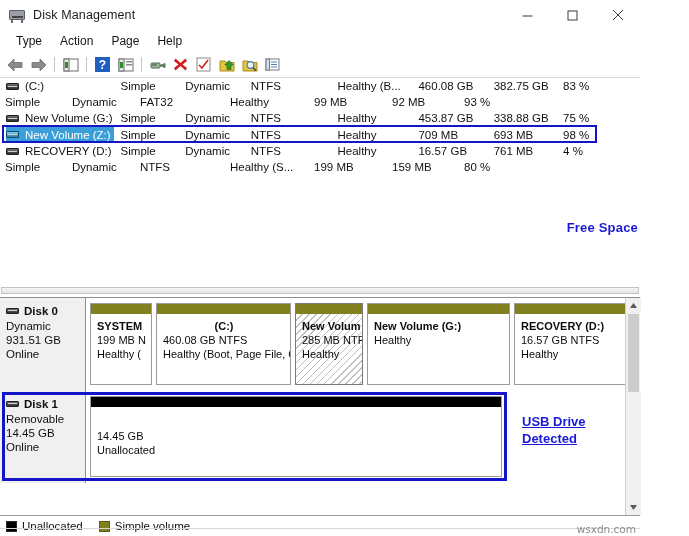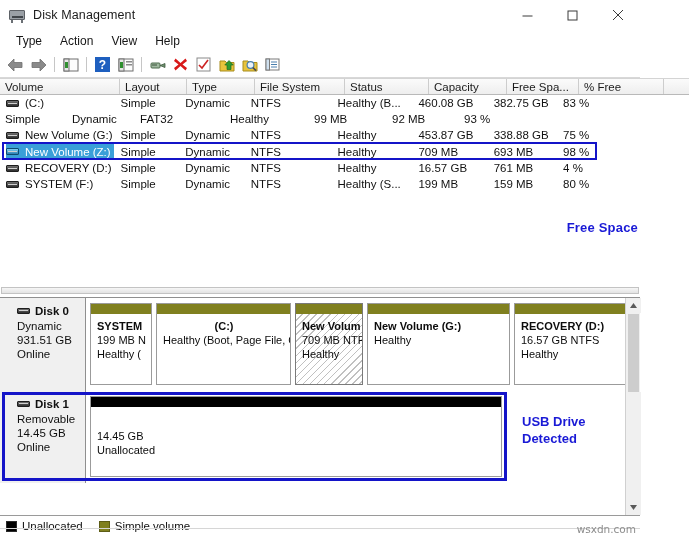--- a/index.html
+++ b/index.html
@@ -156,21 +156,21 @@
     flex: 1 1 auto; position: relative; overflow: hidden;
   }
   .disk-row {
     display: flex; position: relative;
     background: #ffffff;
   }
   .disk-info {
     width: 86px; flex: 0 0 86px;
     background: #f0f0f0;
     border-right: 1px solid #8f8f8f;
-    padding: 6px 0 4px 17px;
+    padding: 6px 0 4px 6px;
     font-size: 11.5px; color: #0f0f0f; line-height: 14px;
   }
   .disk-info .dline { display: flex; align-items: center; font-weight: bold; margin-bottom: 1px; }
   .disk-info .dicon {
     width: 13px; height: 6px; flex: 0 0 13px; margin-right: 5px;
     background: linear-gradient(#6f6f6f,#2f2f2f);
     border: 1px solid #1e1e1e; border-radius: 1px; position: relative;
   }
   .disk-info .dicon::after {
     content:""; position:absolute; left:1px; top:1px; width:9px; height:1px; background:#d0d0d0;
@@ -208,21 +208,21 @@
   .part.unalloc-part .body { background: #ffffff; }
 
   .disk1-hilite {
     position: absolute; left: 2px; top: 1px;
     width: 505px; height: 89px;
     border: 3px solid #1414c8; pointer-events: none;
   }
   .usb-note {
     position: absolute; left: 522px; top: 22px;
     font-size: 13px; font-weight: bold; color: #1a1ad6;
-    line-height: 17px; white-space: nowrap;
+    line-height: 17px; white-space: nowrap; text-decoration: underline;
   }
 
   .vscroll {
     width: 15px; flex: 0 0 15px;
     background: #f0f0f0; border-left: 1px solid #d0d0d0;
     display: flex; flex-direction: column; align-items: center;
   }
   .vs-arrow {
     width: 15px; height: 15px; display: flex; align-items: center; justify-content: center;
     background: #f0f0f0; color: #4a4a4a; font-size: 8px;
@@ -283,21 +283,21 @@
             <line x1="1" y1="1" x2="11" y2="11" stroke="#3a3a3a" stroke-width="1"></line>
             <line x1="11" y1="1" x2="1" y2="11" stroke="#3a3a3a" stroke-width="1"></line>
           </svg>
       </div>
     </div>
   </div>
 
   <div class="menubar">
     <div class="menu-item">Type</div>
     <div class="menu-item">Action</div>
-    <div class="menu-item">View</div>
+    <div class="menu-item">Page</div>
     <div class="menu-item">Help</div>
   </div>
 
   <div class="toolbar">
     <div class="tb-btn">
       <svg width="17" height="14" viewBox="0 0 17 14">
           <path d="M7 1 L1 7 L7 13 L7 9.5 L15 9.5 L15 4.5 L7 4.5 Z" fill="#8a8a8a" stroke="#6e6e6e" stroke-width="0.8"></path>
         </svg>
     </div>
     <div class="tb-btn">
@@ -366,31 +366,20 @@
           <rect x="1" y="1" width="13" height="11" fill="#ffffff" stroke="#7a7a7a"></rect>
           <rect x="1" y="1" width="3.5" height="11" fill="#cfe0ef" stroke="#7a7a7a"></rect>
           <line x1="6" y1="4" x2="12" y2="4" stroke="#4a7fae"></line>
           <line x1="6" y1="6.5" x2="12" y2="6.5" stroke="#4a7fae"></line>
           <line x1="6" y1="9" x2="12" y2="9" stroke="#4a7fae"></line>
         </svg>
     </div>
   </div>
 
   <div class="vol-panel">
-    <div class="vol-head">
-      <div class="vh" style="width:120px">Volume</div>
-      <div class="vh" style="width:67px">Layout</div>
-      <div class="vh" style="width:68px">Type</div>
-      <div class="vh" style="width:90px">File System</div>
-      <div class="vh" style="width:84px">Status</div>
-      <div class="vh" style="width:78px">Capacity</div>
-      <div class="vh" style="width:72px">Free Spa...</div>
-      <div class="vh" style="width:85px">% Free</div>
-      <div class="vh" style="width:25px;border-right:none"></div>
-    </div>
 
     <div class="vol-rows">
 
       <div class="vrow">
         <div class="vcell name" style="width:120px">
           <span class="vicon"></span>
           <span>(C:)</span>
         </div>
         <div class="vcell" style="width:67px">Simple</div>
         <div class="vcell" style="width:68px">Dynamic</div>
@@ -450,24 +439,20 @@
         <div class="vcell" style="width:67px">Simple</div>
         <div class="vcell" style="width:68px">Dynamic</div>
         <div class="vcell" style="width:90px">NTFS</div>
         <div class="vcell" style="width:84px">Healthy</div>
         <div class="vcell" style="width:78px">16.57 GB</div>
         <div class="vcell" style="width:72px">761 MB</div>
         <div class="vcell" style="width:85px">4 %</div>
       </div>
 
       <div class="vrow">
-        <div class="vcell name" style="width:120px">
-          <span class="vicon"></span>
-          <span>SYSTEM (F:)</span>
-        </div>
         <div class="vcell" style="width:67px">Simple</div>
         <div class="vcell" style="width:68px">Dynamic</div>
         <div class="vcell" style="width:90px">NTFS</div>
         <div class="vcell" style="width:84px">Healthy (S...</div>
         <div class="vcell" style="width:78px">199 MB</div>
         <div class="vcell" style="width:72px">159 MB</div>
         <div class="vcell" style="width:85px">80 %</div>
       </div>
     </div>
 
@@ -497,28 +482,29 @@
             <div class="body">
               <div class="t1">SYSTEM</div>
               <div class="t2">199 MB N</div>
               <div class="t3">Healthy (</div>
             </div>
           </div>
           <div class="part" style="width:135px">
             <div class="stripe volume"></div>
             <div class="body">
               <div class="t1" style="text-align:center">(C:)</div>
+              <div class="t2">460.08 GB NTFS</div>
               <div class="t3">Healthy (Boot, Page File, C</div>
             </div>
           </div>
           <div class="part selected" style="width:68px">
             <div class="stripe volume"></div>
             <div class="body">
               <div class="t1">New Volum</div>
-              <div class="t2">709 MB NTF</div>
+              <div class="t2">285 MB NTF</div>
               <div class="t3">Healthy</div>
             </div>
           </div>
           <div class="part" style="width:143px">
             <div class="stripe volume"></div>
             <div class="body">
               <div class="t1">New Volume  (G:)</div>
               <div class="t3">Healthy</div>
             </div>
           </div>

